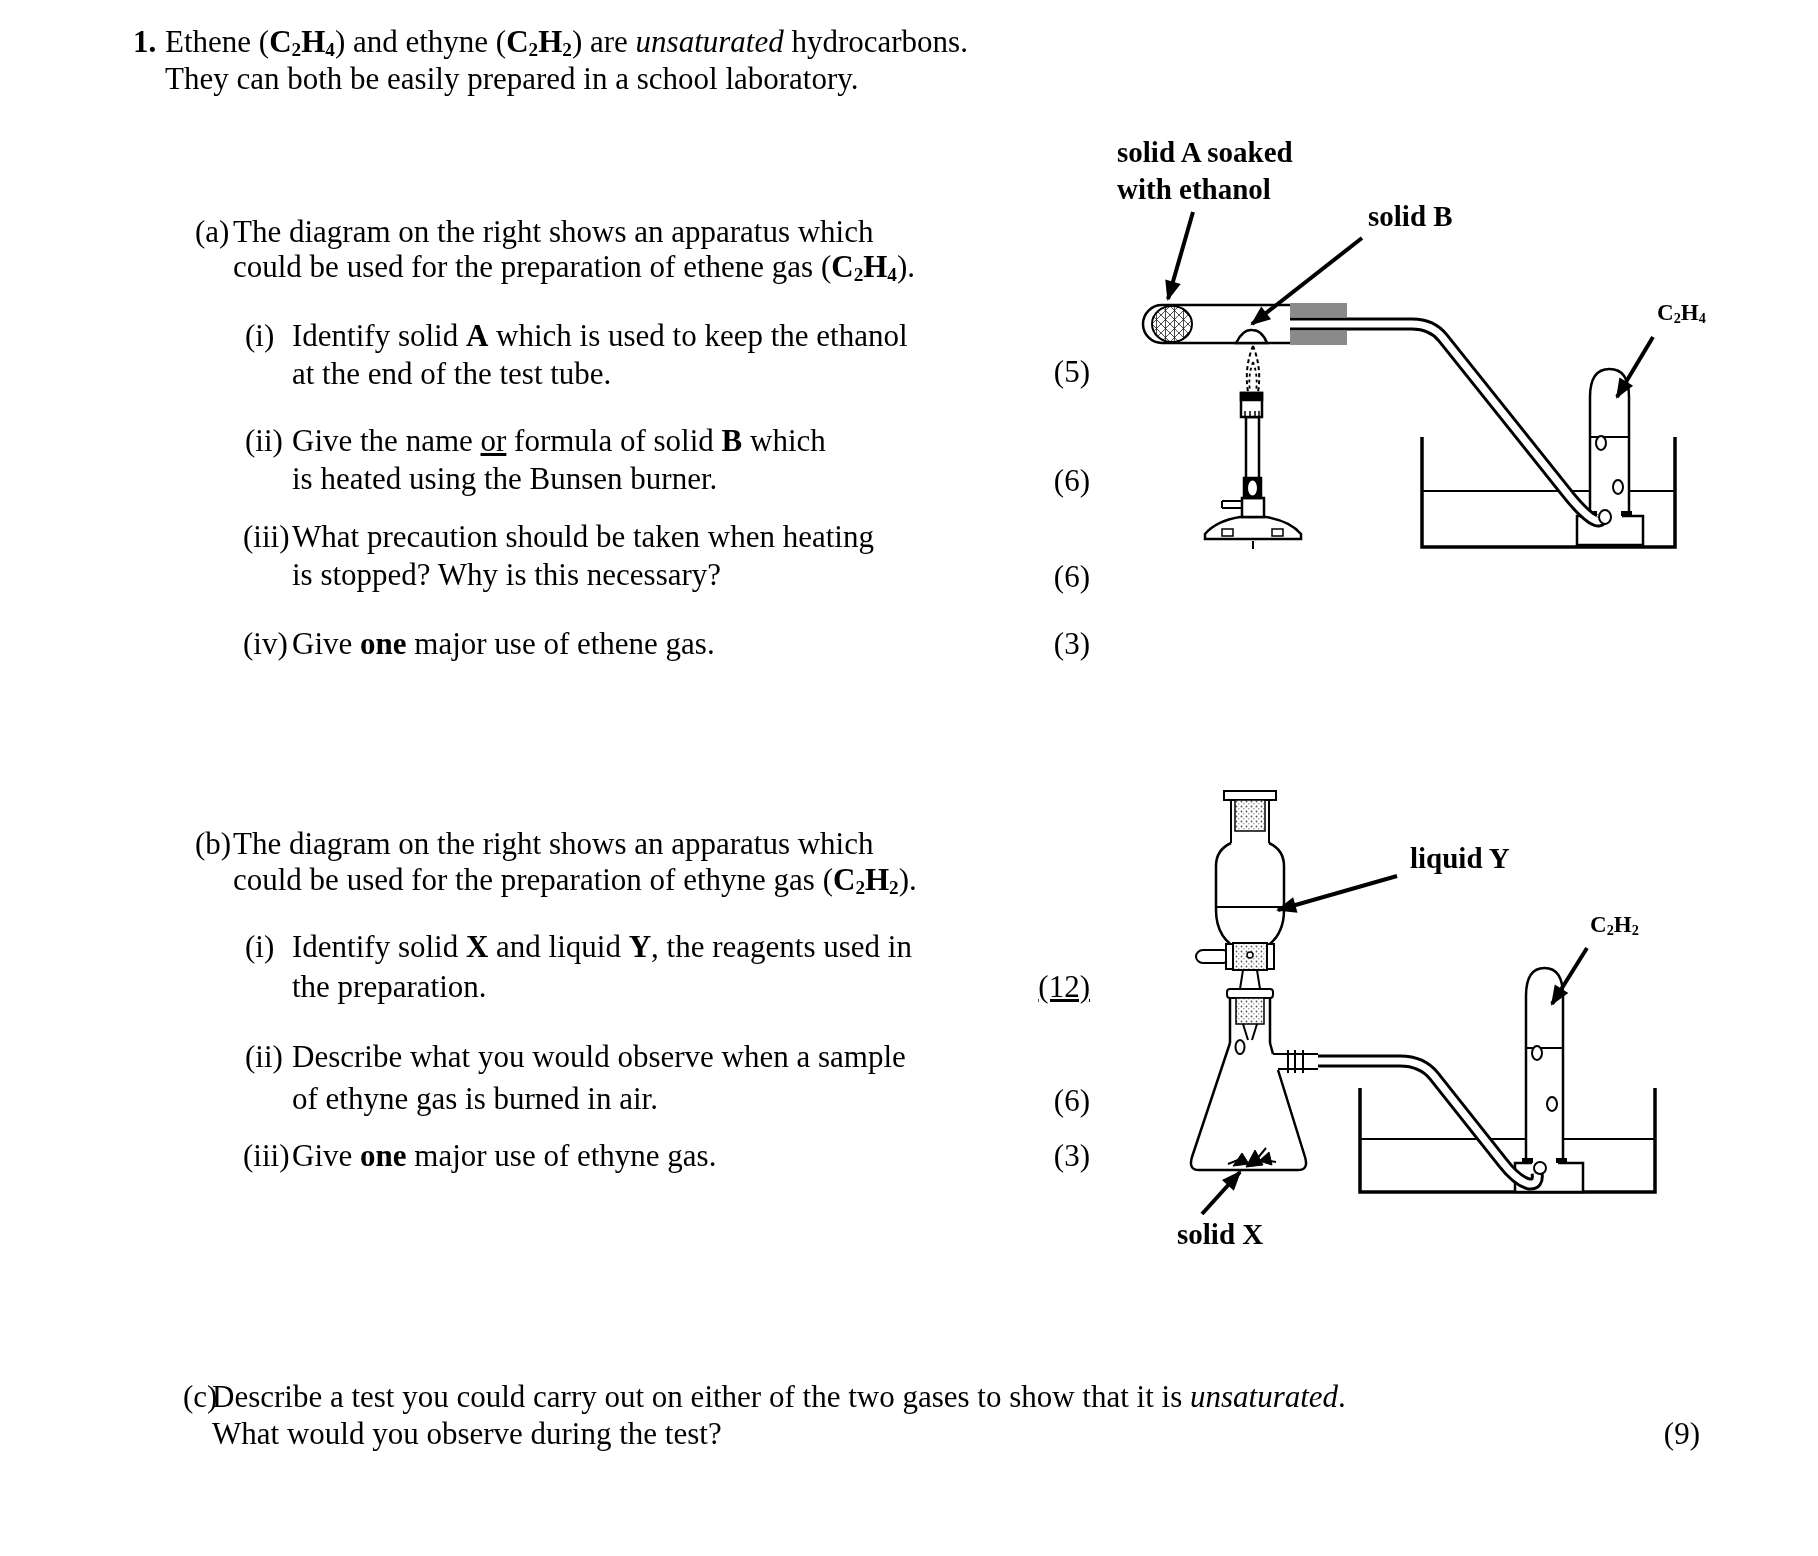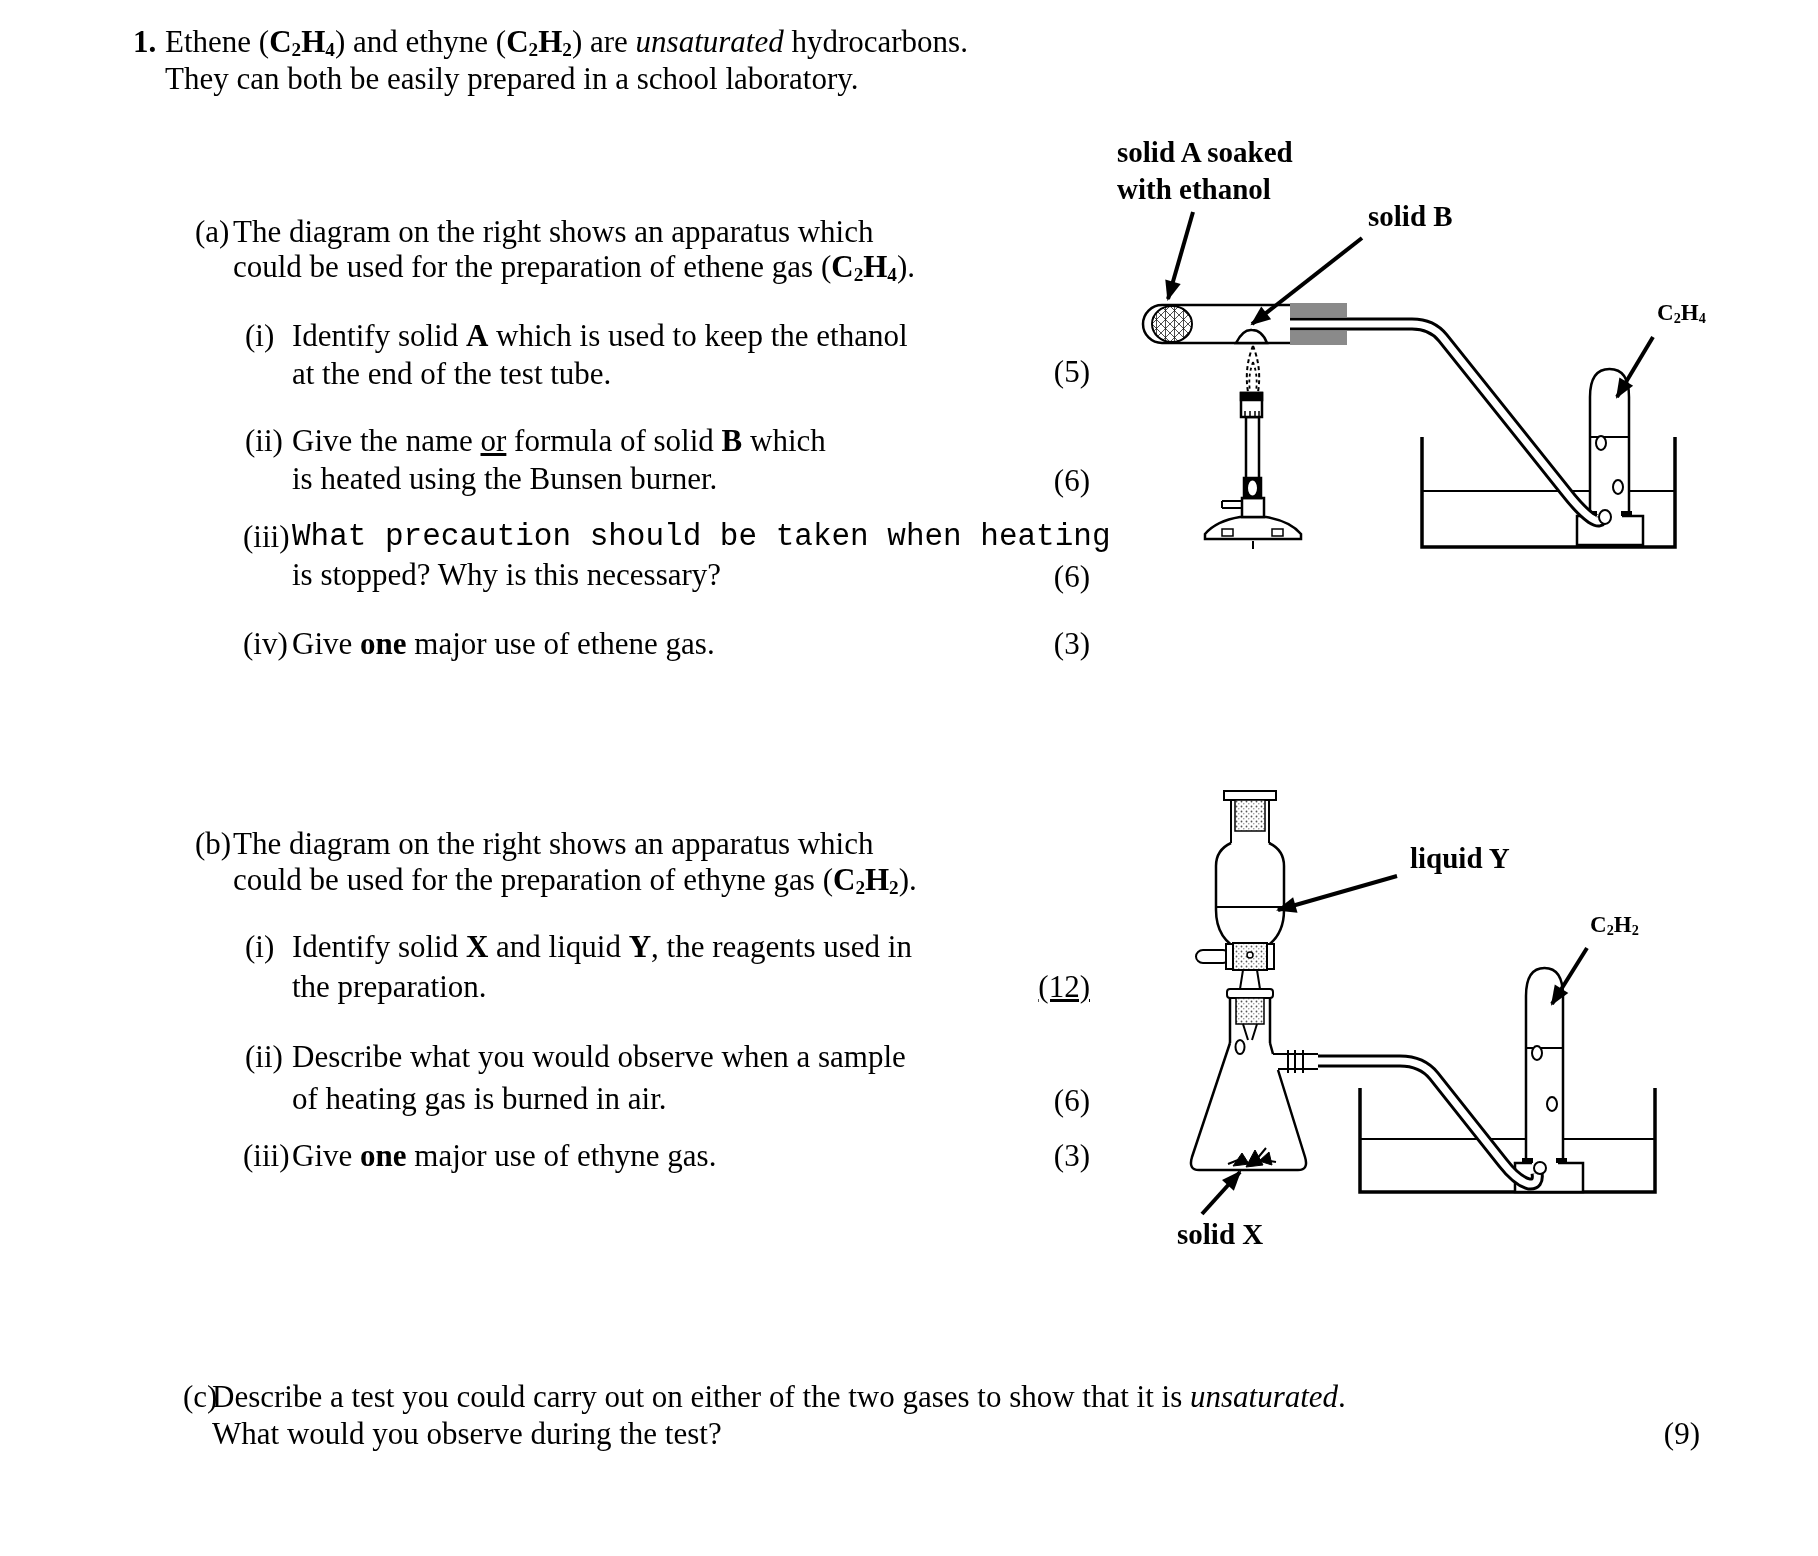--- a/index.html
+++ b/index.html
@@ -30,40 +30,40 @@
   <div class="t" style="left:292px;top:318px;"><span>Identify solid </span><span style="font-weight: bold;">A</span><span> which is used to keep the ethanol</span></div>
   <div class="t" style="left:292px;top:356px;">at the end of the test tube.</div>
   <div class="t marks" style="left:1002px;top:354px;">(5)</div>
 
   <div class="t" style="left:245px;top:423px;">(ii)</div>
   <div class="t" style="left:292px;top:423px;"><span>Give the name </span><span style="text-decoration: underline;">or</span><span> formula of solid </span><span style="font-weight: bold;">B</span><span> which</span></div>
   <div class="t" style="left:292px;top:461px;">is heated using the Bunsen burner.</div>
   <div class="t marks" style="left:1002px;top:463px;">(6)</div>
 
   <div class="t" style="left:243px;top:519px;">(iii)</div>
-  <div class="t" style="left:292px;top:519px;font-family:Liberation Mono, monospace;">What precaution should be taken when heating</div>
+  <div class="t" style="left:292px;top:519px;">What precaution should be taken when heating</div>
   <div class="t" style="left:292px;top:557px;">is stopped? Why is this necessary?</div>
   <div class="t marks" style="left:1002px;top:559px;">(6)</div>
 
   <div class="t" style="left:243px;top:626px;">(iv)</div>
   <div class="t" style="left:292px;top:626px;"><span>Give </span><span style="font-weight: bold;">one</span><span> major use of ethene gas.</span></div>
   <div class="t marks" style="left:1002px;top:626px;">(3)</div>
 
   <div class="t" style="left:195px;top:826px;">(b)</div>
   <div class="t" style="left:233px;top:826px;">The diagram on the right shows an apparatus which</div>
   <div class="t" style="left:233px;top:862px;"><span>could be used for the preparation of ethyne gas (</span><span style="font-weight: bold;">C</span><span class="sub" style="font-weight: bold;">2</span><span style="font-weight: bold;">H</span><span class="sub" style="font-weight: bold;">2</span><span>).</span></div>
 
   <div class="t" style="left:245px;top:929px;">(i)</div>
   <div class="t" style="left:292px;top:929px;"><span>Identify solid </span><span style="font-weight: bold;">X</span><span> and liquid </span><span style="font-weight: bold;">Y</span><span>, the reagents used in</span></div>
   <div class="t" style="left:292px;top:969px;">the preparation.</div>
   <div class="t marks" style="left:1002px;top:969px;text-decoration:underline;">(12)</div>
 
   <div class="t" style="left:245px;top:1039px;">(ii)</div>
   <div class="t" style="left:292px;top:1039px;">Describe what you would observe when a sample</div>
-  <div class="t" style="left:292px;top:1081px;">of heating gas is burned in air.</div>
+  <div class="t" style="left:292px;top:1081px;">of ethyne gas is burned in air.</div>
   <div class="t marks" style="left:1002px;top:1083px;">(6)</div>
 
   <div class="t" style="left:243px;top:1138px;">(iii)</div>
   <div class="t" style="left:292px;top:1138px;"><span>Give </span><span style="font-weight: bold;">one</span><span> major use of ethyne gas.</span></div>
   <div class="t marks" style="left:1002px;top:1138px;">(3)</div>
 
   <div class="t" style="left:183px;top:1379px;">(c)</div>
   <div class="t" style="left:212px;top:1379px;"><span>Describe a test you could carry out on either of the two gases to show that it is </span><span style="font-style: italic;">unsaturated</span><span>.</span></div>
   <div class="t" style="left:212px;top:1416px;">What would you observe during the test?</div>
   <div class="t marks" style="left:1612px;top:1416px;">(9)</div>

